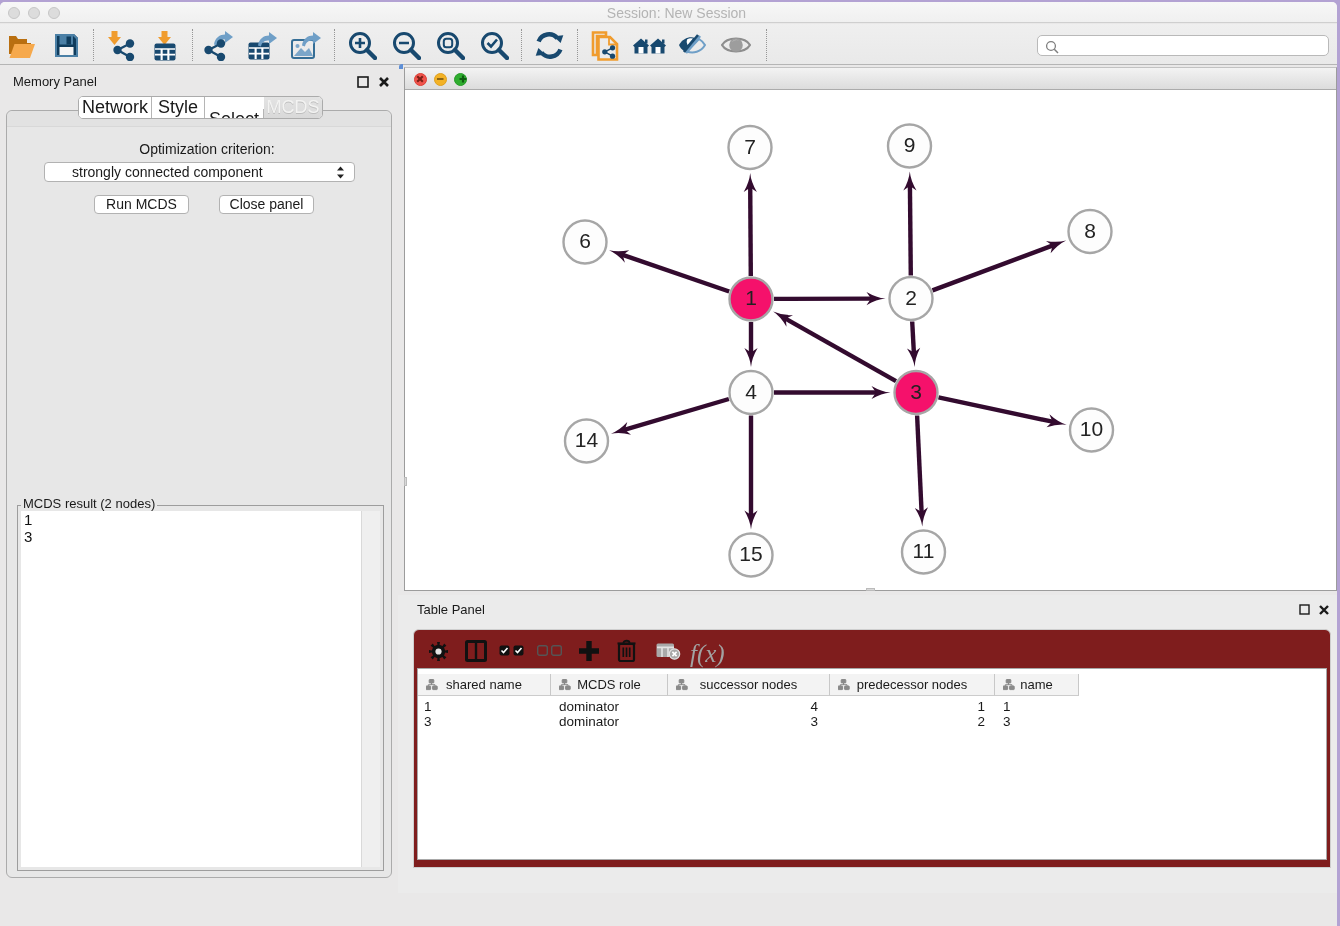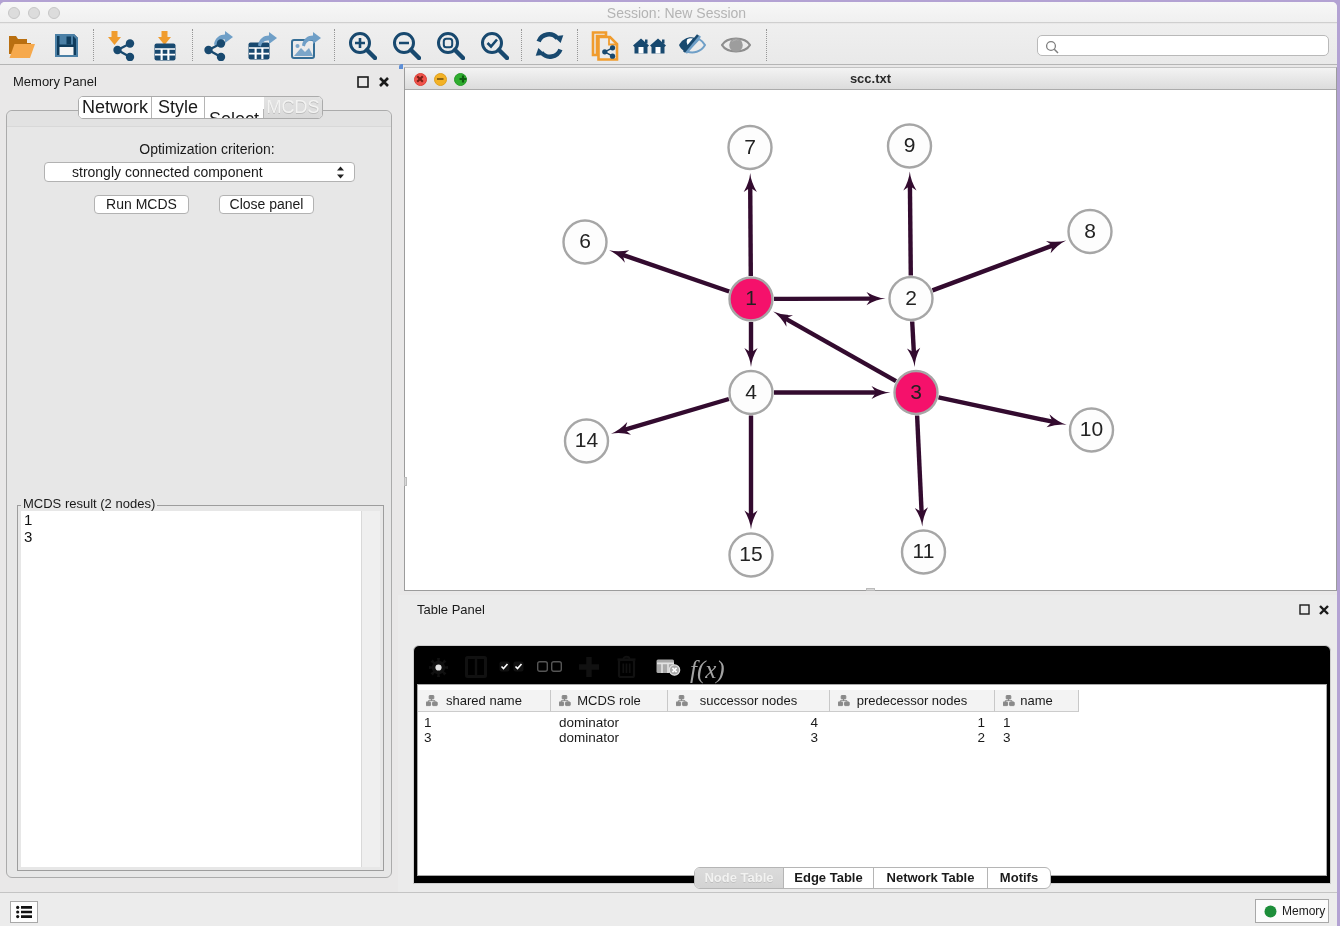--- a/index.html
+++ b/index.html
@@ -56,22 +56,22 @@
   border:1px solid #9c9c9c; border-top:1px solid #c2c2c2; background:#fff; }
 #nettitle { position:absolute; left:0; top:0; width:100%; height:22px;
   background:linear-gradient(#f3f3f3,#dcdcdc); border-bottom:1px solid #ababab; }
 .light { position:absolute; top:4.5px; width:13px; height:13px; border-radius:50%; }
 #nettext { position:absolute; top:3px; left:0; width:100%; text-align:center;
   font-size:13px; font-weight:bold; color:#2a2a2a; }
 
 #tablepanel { position:absolute; left:398px; top:529px; width:939px; height:298px;
   background:#ebebeb; }
 #tptitle { position:absolute; left:19px; top:7px; font-size:13px; color:#1a1a1a; }
-#tpcontainer { position:absolute; left:15px; top:50px; width:918px; height:239px;
-  background:#000000; border:1px solid #cecece; border-radius:6px 6px 0 0; }
+#tpcontainer { position:absolute; left:15px; top:34px; width:918px; height:239px;
+  background:#7f1d1d; border:1px solid #cecece; border-radius:6px 6px 0 0; }
 #tptable { position:absolute; left:3px; top:38px; width:910px; height:192px;
   background:#fff; border:1px solid #a8a8a8; }
 .hcell { position:absolute; top:5px; height:22px; background:#f3f3f3;
   border-right:1px solid #c8c8c8; border-bottom:1px solid #cccccc;
   font-size:13px; color:#1a1a1a; text-align:center; line-height:21px; }
 .hicon { position:absolute; left:8px; top:5px; }
 .trow { position:absolute; font-size:13.5px; color:#1a1a1a; height:15px; line-height:15px; }
 
 #btabs { position:absolute; left:296px; top:272px; height:22px; display:flex;
   border:1px solid #b5b5b5; border-radius:6px; overflow:hidden; background:#fff; }
@@ -268,21 +268,20 @@
     <div id="netwin">
       <div id="nettitle">
         <div class="light" style="left:8.5px; background:#f0544c; border:1px solid #dd3f35;"></div>
         <div class="light" style="left:28.5px; background:#f3b226; border:1px solid #dfa01e;"></div>
         <div class="light" style="left:48.5px; background:#2fad2f; border:1px solid #259b28;"></div>
         <svg style="position:absolute;left:11px;top:7px;" width="54" height="9" viewBox="0 0 54 9">
           <path d="M1.2,1.2 L6.8,6.8 M6.8,1.2 L1.2,6.8" stroke="#7c1f15" stroke-width="2.1"></path>
           <path d="M21,4 L27.5,4" stroke="#8a6414" stroke-width="2.2"></path>
           <path d="M43.5,4 L50.5,4 M47,0.5 L47,7.5" stroke="#0e5c10" stroke-width="2.2"></path>
         </svg>
-        <div id="nettext">scc.txt</div>
       </div>
       <svg id="graph" style="position:absolute;left:0;top:22px;" width="931" height="500" viewBox="0 0 931 500" font-family="Liberation Sans, sans-serif">
 <g stroke="#330b2f" stroke-width="4.4">
 <line x1="345.8" y1="186.0" x2="345.2" y2="95.0"></line>
 <line x1="324.2" y1="201.5" x2="215.5" y2="164.2"></line>
 <line x1="369.0" y1="208.9" x2="468.5" y2="208.6"></line>
 <line x1="346.0" y1="232.0" x2="346.0" y2="265.0"></line>
 <line x1="505.8" y1="185.5" x2="504.9" y2="93.5"></line>
 <line x1="527.5" y1="200.4" x2="649.9" y2="154.6"></line>
 <line x1="507.2" y1="231.5" x2="509.0" y2="265.1"></line>
@@ -420,37 +419,15 @@
 <div class="trow" style="left:250px;top:30px;width:150px;text-align:right;">4</div>
 <div class="trow" style="left:412px;top:30px;width:155px;text-align:right;">1</div>
 <div class="trow" style="left:585px;top:30px;">1</div>
 <div class="trow" style="left:6px;top:44.5px;">3</div>
 <div class="trow" style="left:141px;top:44.5px;">dominator</div>
 <div class="trow" style="left:250px;top:44.5px;width:150px;text-align:right;">3</div>
 <div class="trow" style="left:412px;top:44.5px;width:155px;text-align:right;">2</div>
 <div class="trow" style="left:585px;top:44.5px;">3</div>
         </div>
       </div>
-      <div id="btabs">
-        <div class="btab" id="nodetab" style="width:88px;">Node Table</div>
-        <div class="btab" style="width:90px;">Edge Table</div>
-        <div class="btab" style="width:114px;">Network Table</div>
-        <div class="btab" style="width:63px;">Motifs</div>
-      </div>
-    </div>
-  </div>
-  <div id="statusbar">
-    <div id="listbtn">
-      <svg style="position:absolute;left:5px;top:3px;" width="17" height="14" viewBox="0 0 17 14">
-        <circle cx="1.7" cy="2.4" r="1.6" fill="#111"></circle>
-          <circle cx="1.7" cy="7" r="1.6" fill="#111"></circle>
-          <circle cx="1.7" cy="11.6" r="1.6" fill="#111"></circle>
-        <path d="M5,2.4 H16 M5,7 H16 M5,11.6 H16" stroke="#111" stroke-width="2.6"></path>
-      </svg>
-    </div>
-    <div id="membtn">
-      <svg style="position:absolute;left:8px;top:5px;" width="13" height="13" viewBox="0 0 13 13">
-          <circle cx="6.5" cy="6.5" r="6" fill="#1d8e3a"></circle>
-        </svg>
-      <span style="position:absolute;left:26px;top:4px;">Memory</span>
     </div>
   </div>
 </div>
 
 </body></html>

